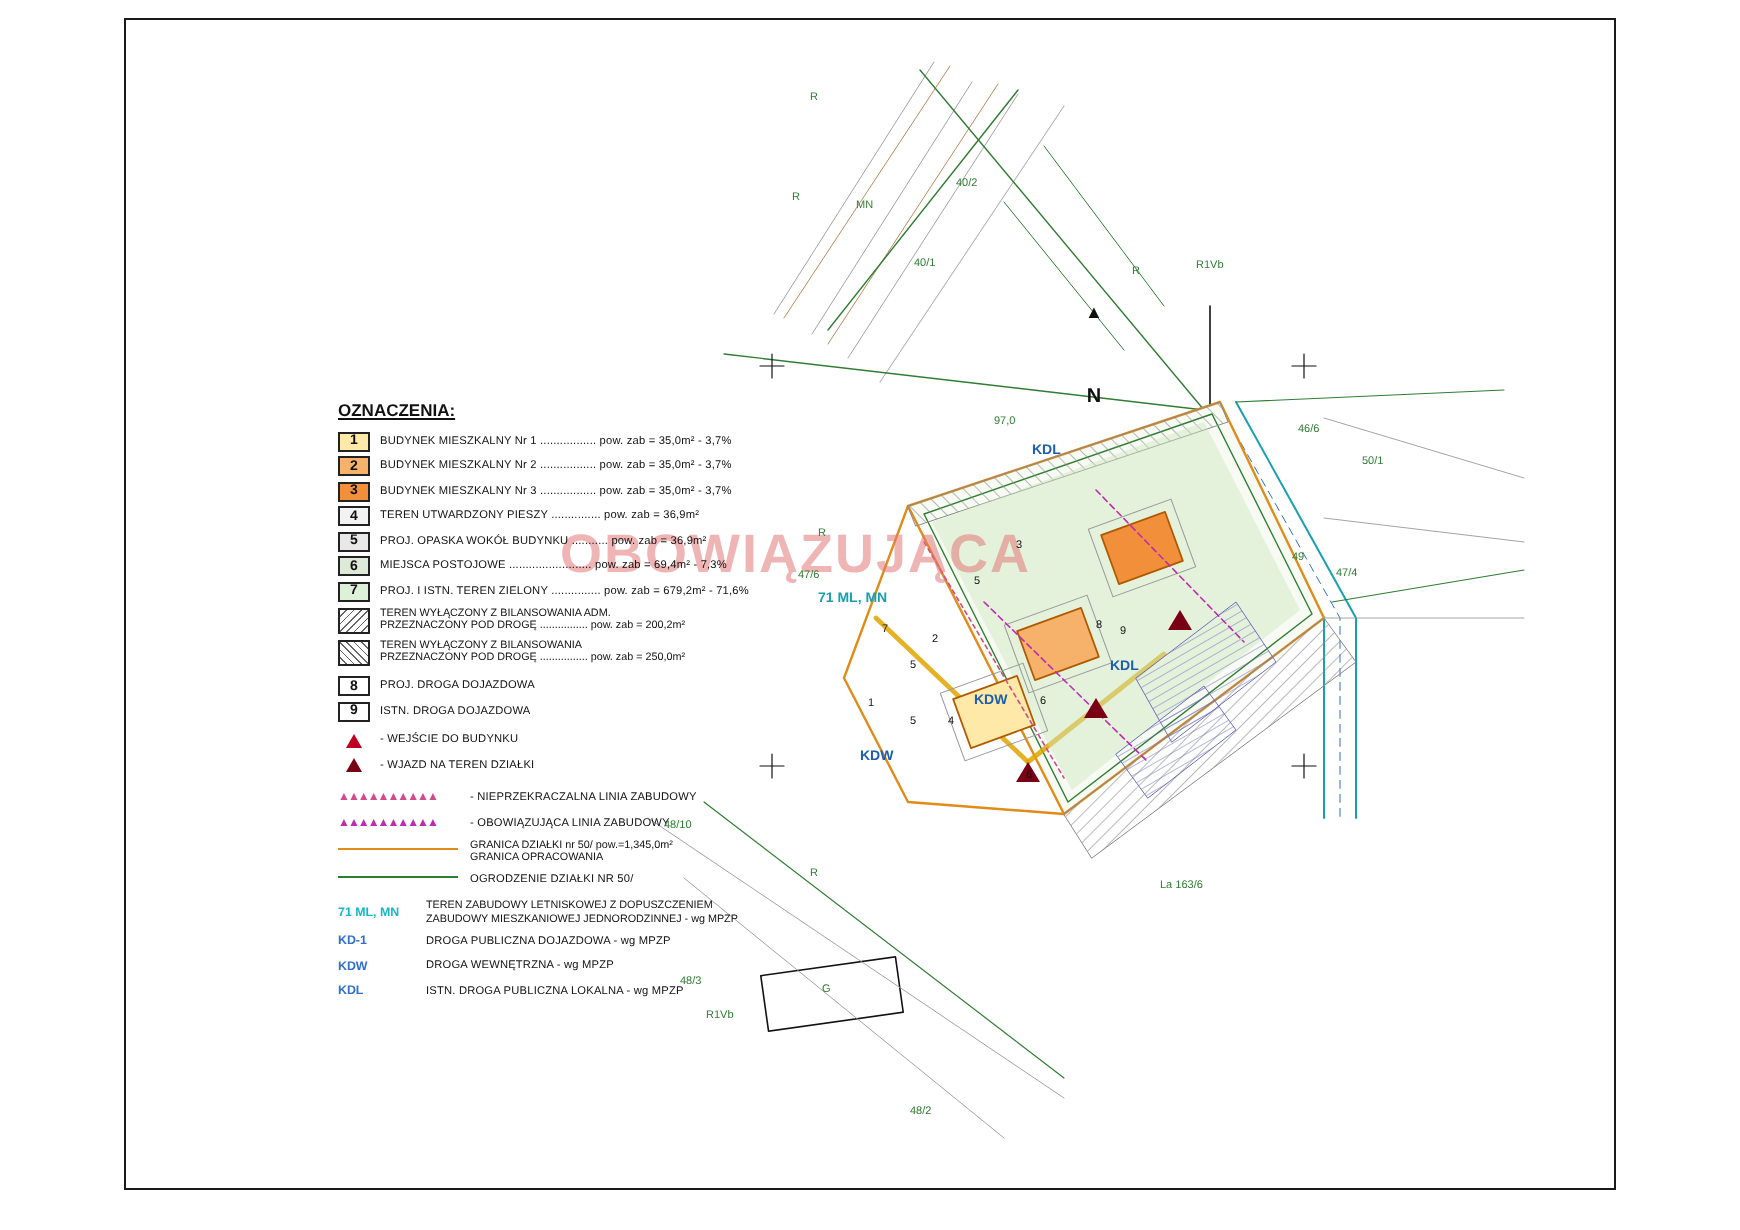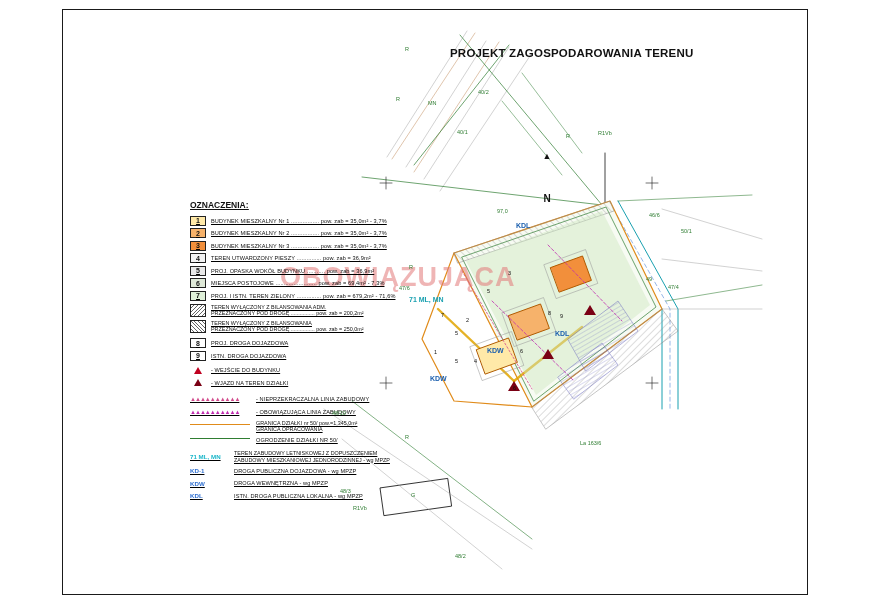--- a/index.html
+++ b/index.html
@@ -5,21 +5,21 @@
   html,body{margin:0;padding:0;background:#ffffff;}
   body{width:870px;height:615px;font-family:"Liberation Sans",sans-serif;overflow:hidden;}
   #sheet{position:relative;width:870px;height:615px;background:#ffffff;}
   .frame{position:absolute;left:62px;top:9px;width:746px;height:586px;border:1px solid #1a1a1a;box-sizing:border-box;}
   .title-block{position:absolute;left:450px;top:47px;width:300px;}
   .title-main{font-size:11.5px;font-weight:bold;color:#111;letter-spacing:.2px;}
   .title-sub{font-size:9px;color:#111;text-align:right;width:251px;margin-top:3px;}
   .title-sub2{font-size:9px;color:#111;text-align:right;width:251px;margin-top:4px;}
 
   
-  .legend{position:absolute;left:190px;top:200px;width:320px;text-decoration:underline;}
+  .legend{position:absolute;left:169px;top:200px;width:320px;}
   .legend-title{font-size:8.5px;font-weight:bold;color:#111;text-decoration:underline;margin-bottom:5px;}
   .lrow{display:flex;align-items:center;height:11.5px;margin-bottom:1px;}
   .lbox{width:16px;height:10px;border:.8px solid #222;box-sizing:border-box;margin-right:5px;flex:0 0 auto;
         font-size:7px;font-weight:bold;color:#111;display:flex;align-items:center;justify-content:center;}
   .ltext{font-size:5.6px;color:#111;white-space:nowrap;letter-spacing:.1px;}
   .lrow.tall{height:15px;}
   .lbox.hatch1{background:repeating-linear-gradient(135deg,#fff 0 2px,#666 2px 2.6px);height:13px;}
   .lbox.hatch2{background:repeating-linear-gradient(45deg,#fff 0 2px,#666 2px 2.6px);height:13px;}
   .lbox.b1{background:#ffe9a8;}
   .lbox.b2{background:#f6b26b;}
@@ -175,21 +175,20 @@
       <g stroke="#2f7d32" stroke-width=".55">
         <line x1="556" y1="192" x2="690" y2="186"></line>
         <line x1="604" y1="292" x2="700" y2="276"></line>
       </g>
     </g>
   </svg>
 
   <div class="wm wm1">OBOWIĄZUJĄCA</div>
 
   <div class="title-block">
-    <div class="title-main">PROJEKT ZAGOSPODAROWANIA TERENU</div>
   </div>
 
   <div class="north">
     <div class="arrow">▲</div>
     <div class="nlab">N</div>
   </div>
 
   <div class="legend">
     <div class="legend-title">OZNACZENIA:</div>
 

